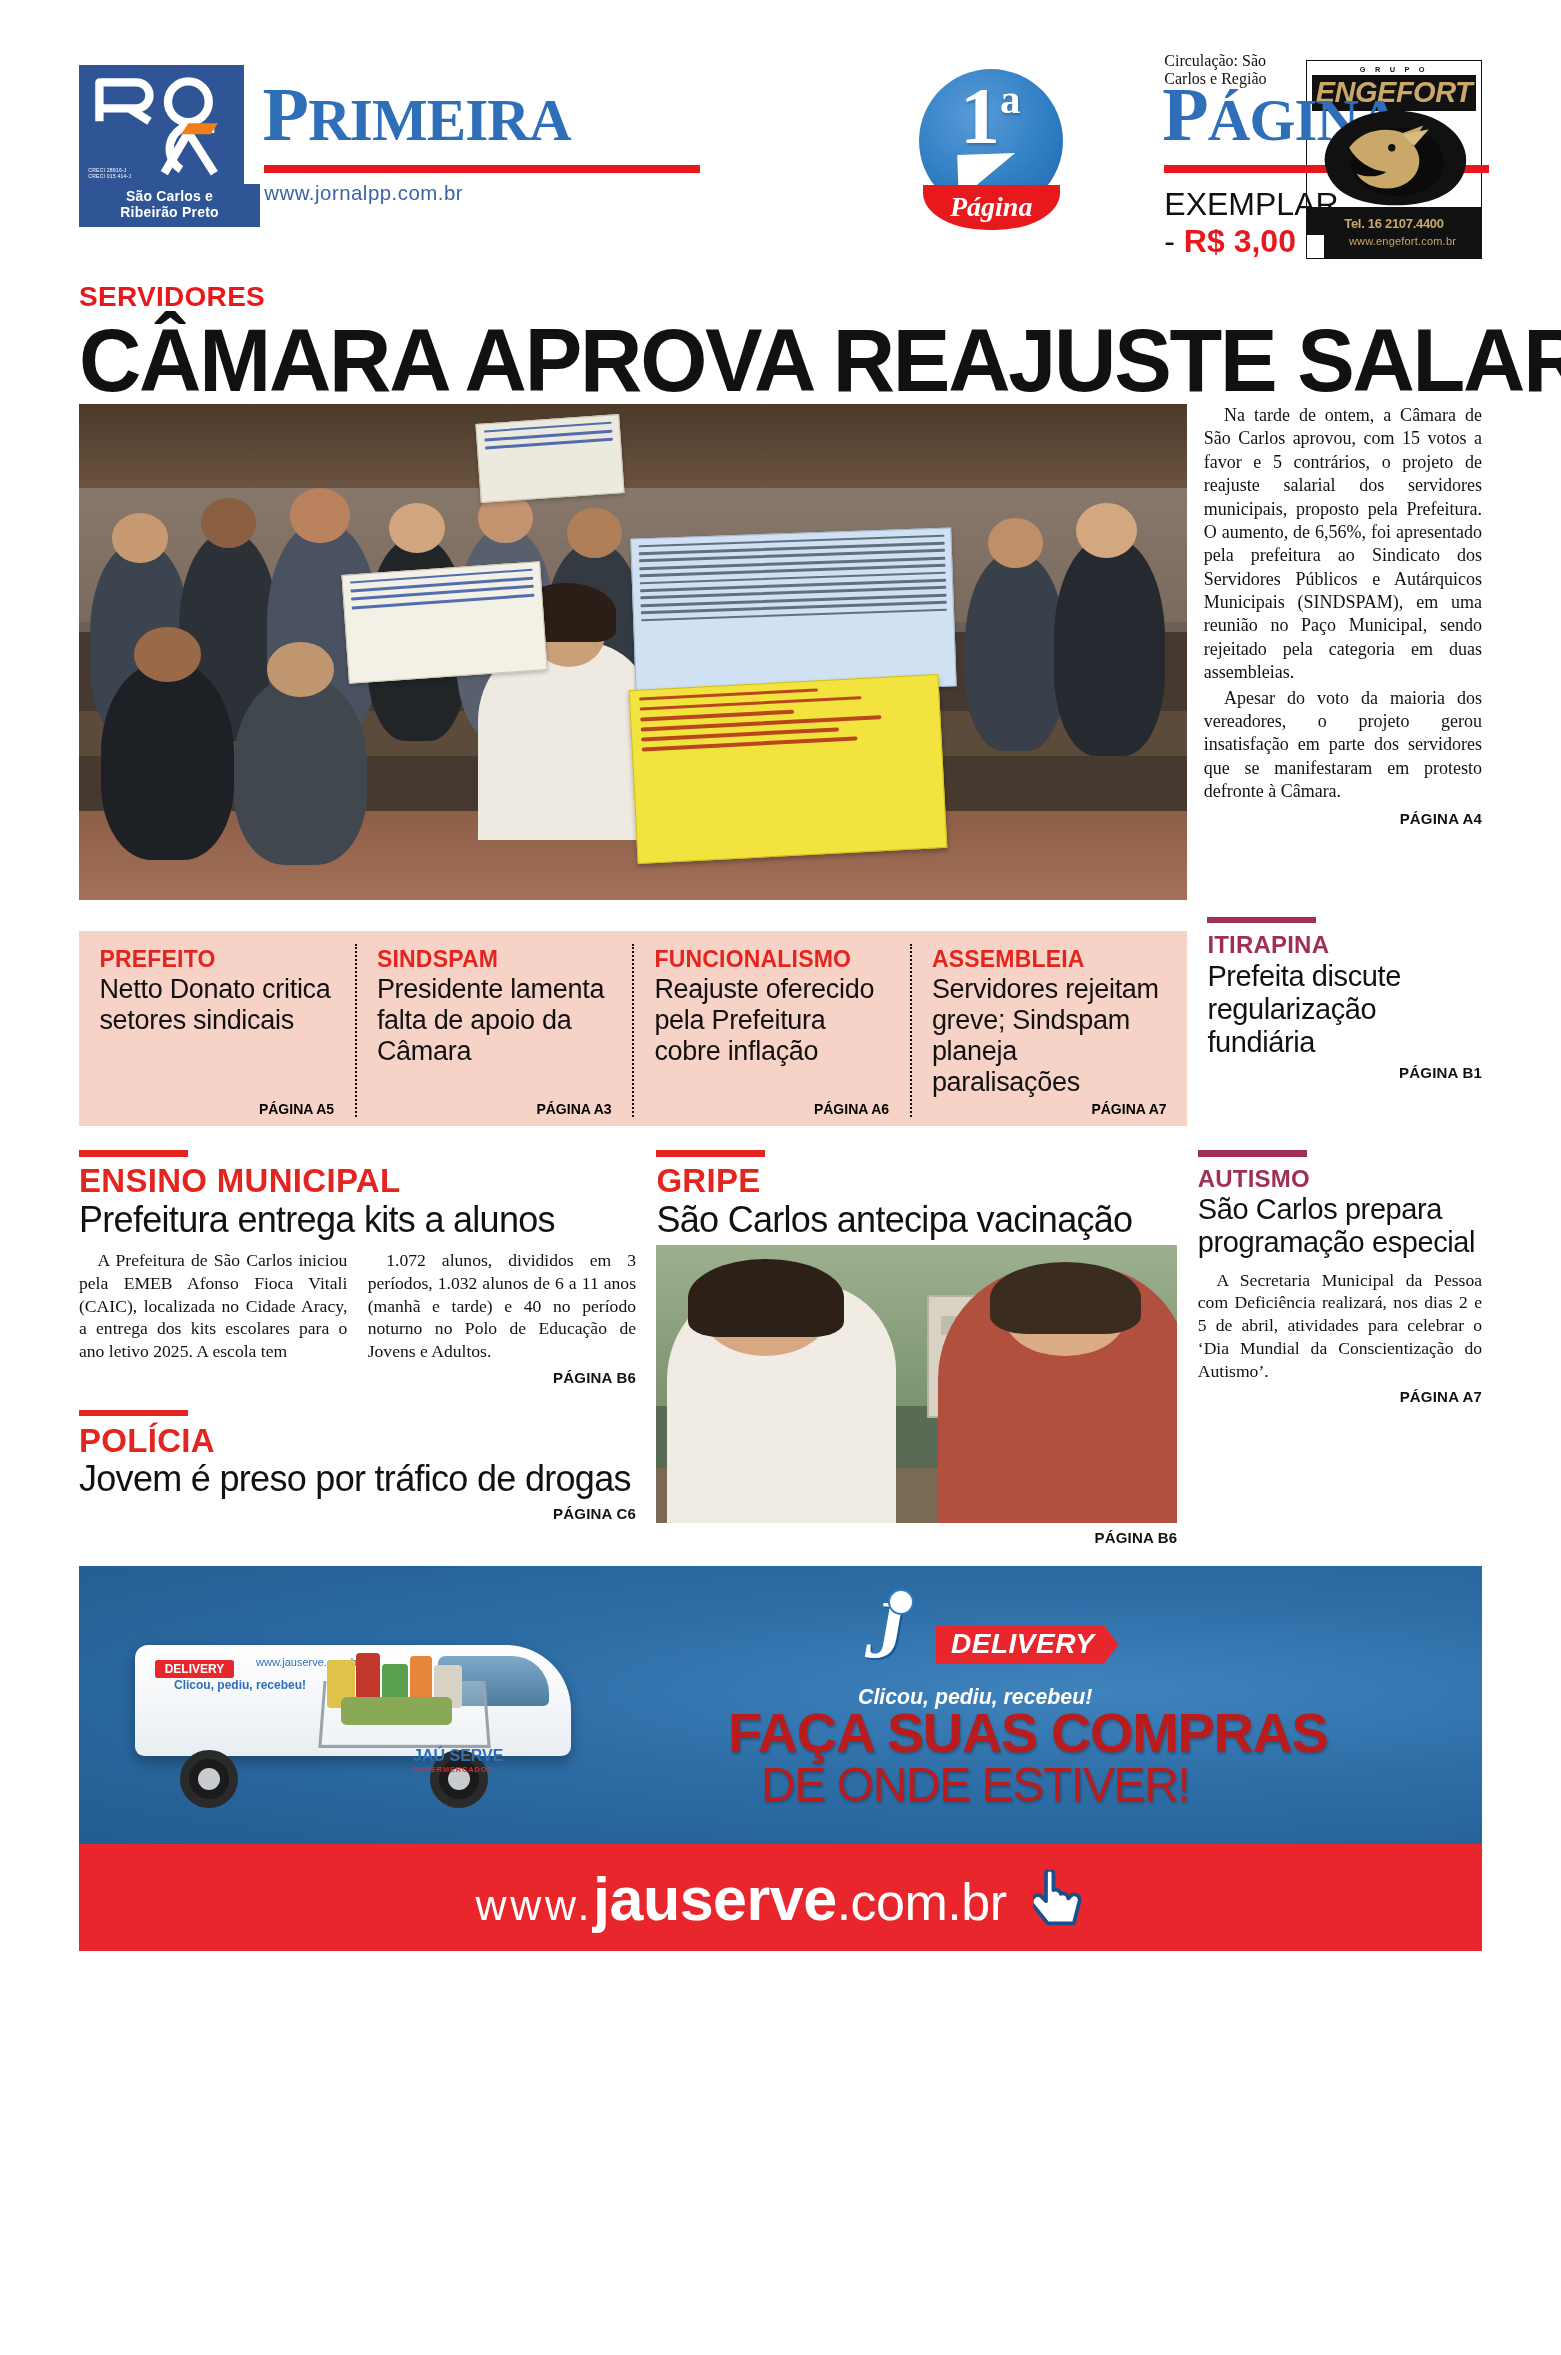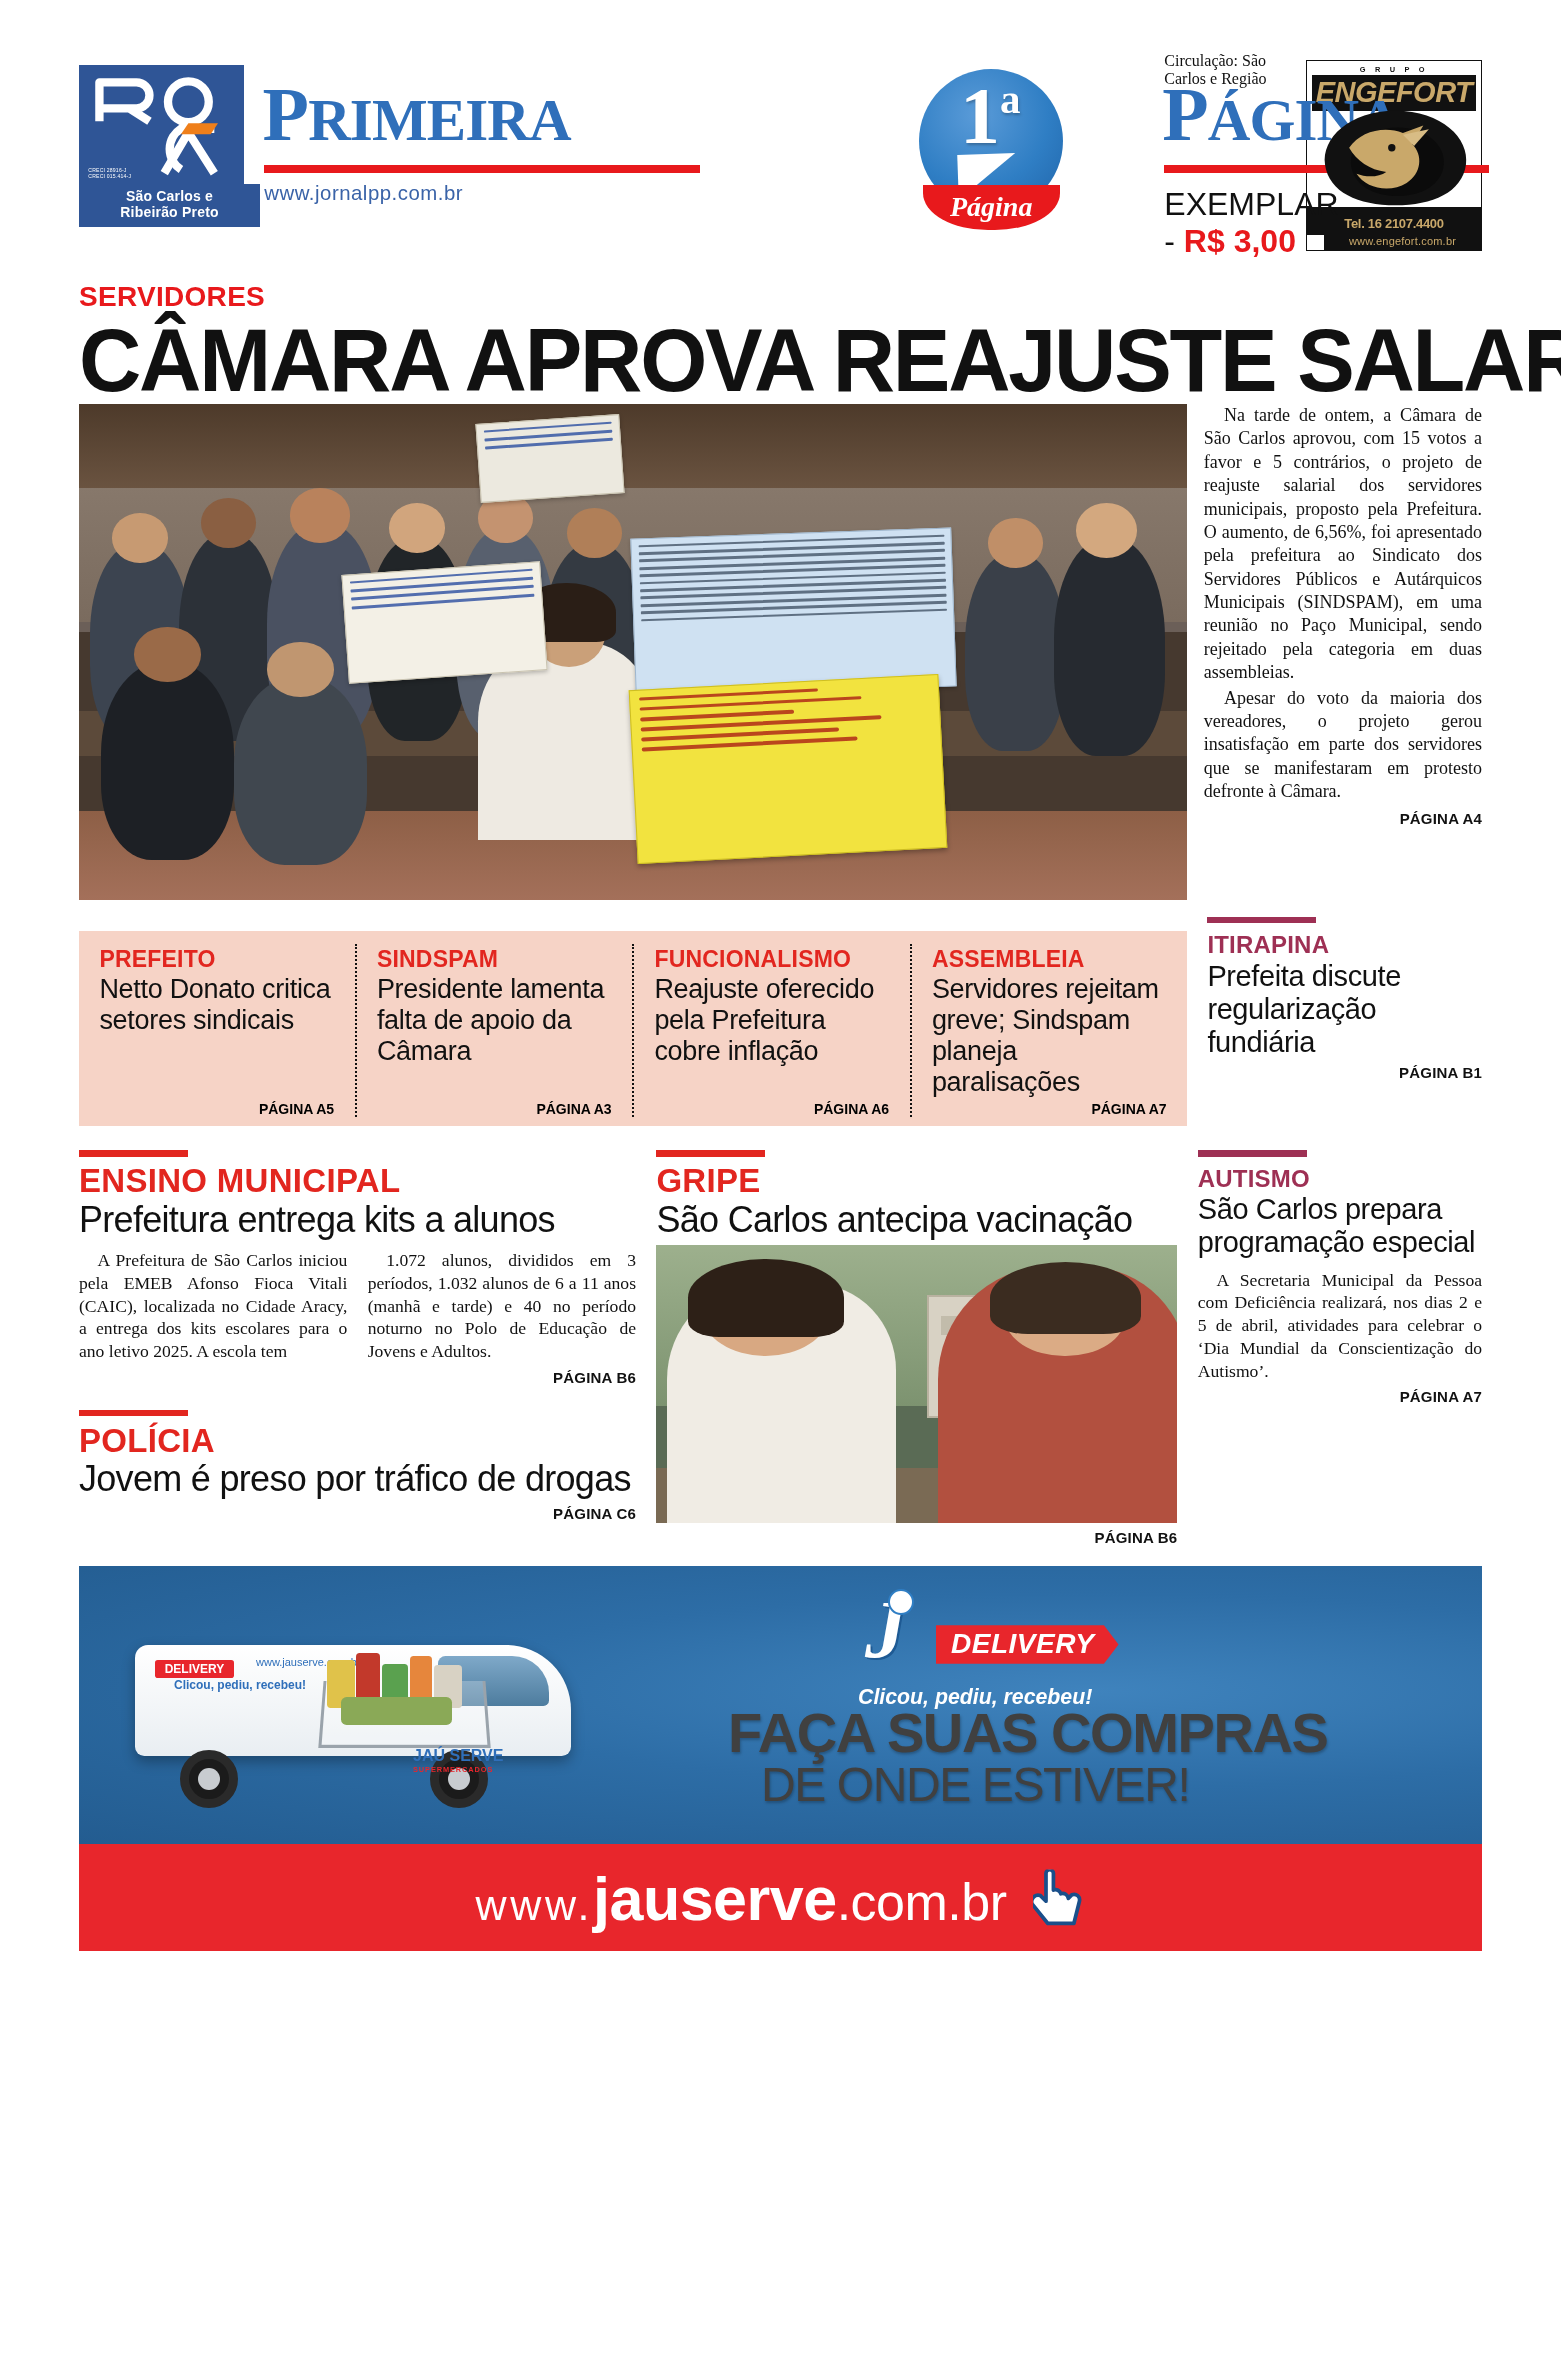--- a/index.html
+++ b/index.html
@@ -233,21 +233,21 @@
     font-size: 20.4px;
     font-weight: bold;
     letter-spacing: -0.3px;
   }
   .eng-tel span { font-size: 13px; text-align: right; }
   .eng-site {
     background: #111;
     color: #c9a86a;
     text-align: center;
     font-size: 11px;
-    padding-bottom: 3px;
+    padding-bottom: 11px;
     letter-spacing: 0.2px;
     margin-left: 17px;
   }
 
   
   .dateline-wrap {
     margin: 0 79px;
     border-bottom: 2.8px solid #111;
     padding-bottom: 7.4px;
     text-align: center;
@@ -526,21 +526,21 @@
     letter-spacing: -0.5px;
   }
   .ad-url .thin { font-weight: normal; letter-spacing: 3.7px; font-size: 43px; }
   .ad-url .bold { font-weight: bold; font-size: 61px; }
   .ad-hand {
     display:inline-block; margin-left:13px; transform: translateY(7.4px);
   }
   .ad-headline {
     position: absolute;
     left: 649px; top: 139px;
-    color:#404040;
+    color:#b91c1c;
     font-family: "Liberation Sans", sans-serif;
     font-weight: bold;
     letter-spacing: -1.4px;
     line-height: 1.0;
     text-shadow: 0.9px 1.9px 2.8px rgba(0,0,0,.25);
   }
   .ad-h1 { font-size: 56px; }
   .ad-h2 { font-size: 48px; font-weight: normal; padding-left: 33px;}
   .ad-deliv-logo {
     position: absolute;

